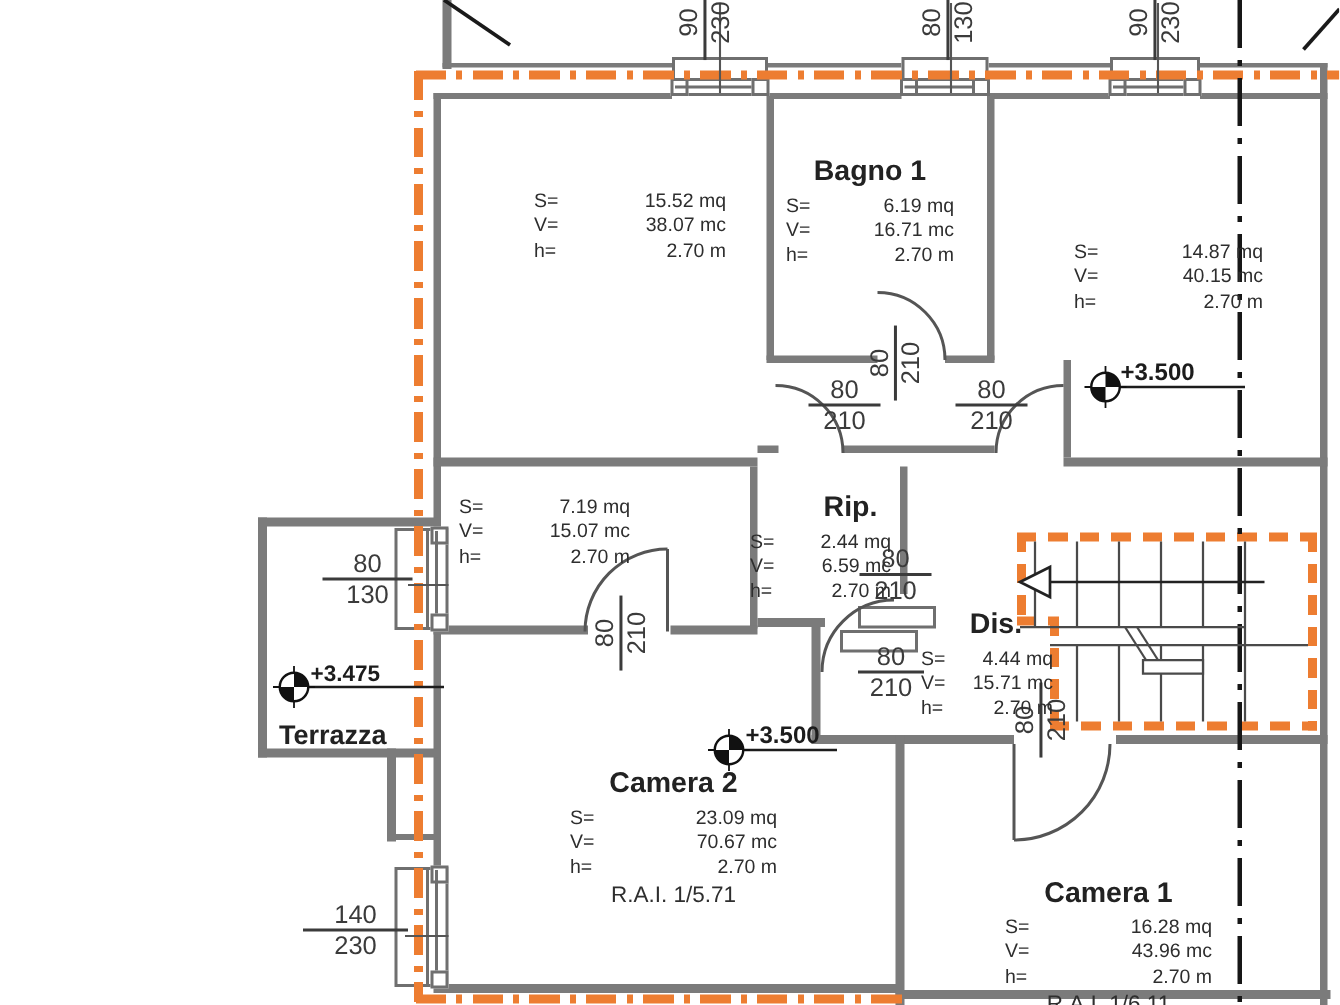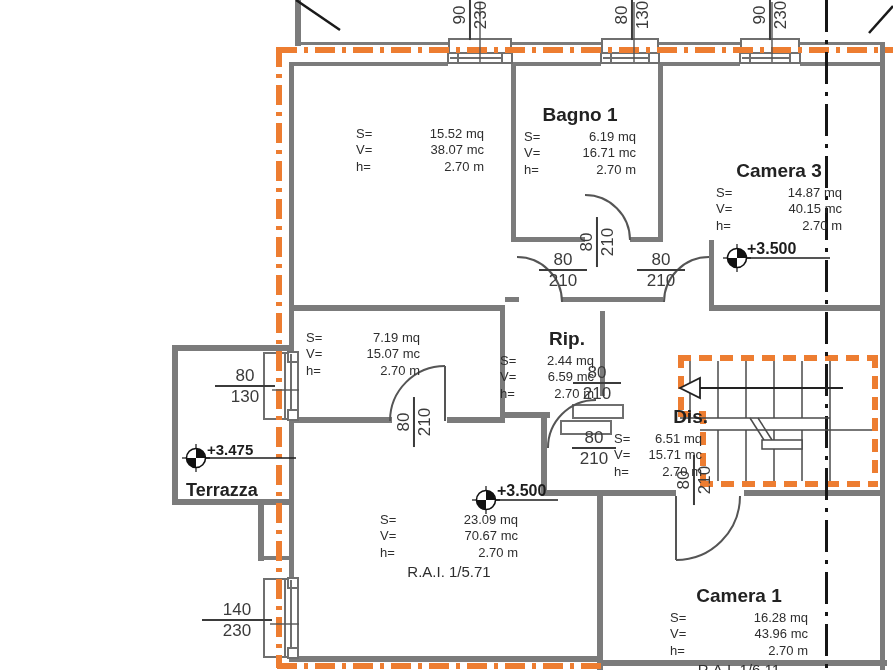--- a/index.html
+++ b/index.html
@@ -259,21 +259,20 @@
         <span class="lbl">V=</span>
         <span class="val">16.71 mc</span>
       </div>
     <div class="stat-row">
         <span class="lbl">h=</span>
         <span class="val">2.70 m</span>
       </div>
   </div>
 
   <div class="room-label" style="left:710px;top:160px;width:138px">
-    <div class="room-title">Camera 3</div>
     <div class="stat-row">
         <span class="lbl">S=</span>
         <span class="val">14.87 mq</span>
       </div>
     <div class="stat-row">
         <span class="lbl">V=</span>
         <span class="val">40.15 mc</span>
       </div>
     <div class="stat-row">
         <span class="lbl">h=</span>
@@ -306,36 +305,37 @@
         <span class="lbl">V=</span>
         <span class="val">6.59 mc</span>
       </div>
     <div class="stat-row">
         <span class="lbl">h=</span>
         <span class="val">2.70 m</span>
       </div>
   </div>
 
   <div class="room-label" style="left:608px;top:406px;width:100px">
-    <div class="room-title" style="text-align:right;margin-left:12px">Dis.</div>
-    <div class="stat-row">
-        <span class="lbl">S=</span>
-        <span class="val">6.51 mq</span>
+    <div class="room-title" style="text-align:center;margin-left:12px">Dis.</div>
+    <div class="stat-row">
+        <span class="lbl">S=</span>
+        <span class="val">4.44 mq</span>
       </div>
     <div class="stat-row">
         <span class="lbl">V=</span>
         <span class="val">15.71 mc</span>
       </div>
     <div class="stat-row">
         <span class="lbl">h=</span>
         <span class="val">2.70 m</span>
       </div>
   </div>
 
   <div class="room-label" style="left:374px;top:512px;width:150px">
+    <div class="room-title">Camera 2</div>
     <div class="stat-row">
         <span class="lbl">S=</span>
         <span class="val">23.09 mq</span>
       </div>
     <div class="stat-row">
         <span class="lbl">V=</span>
         <span class="val">70.67 mc</span>
       </div>
     <div class="stat-row">
         <span class="lbl">h=</span>

